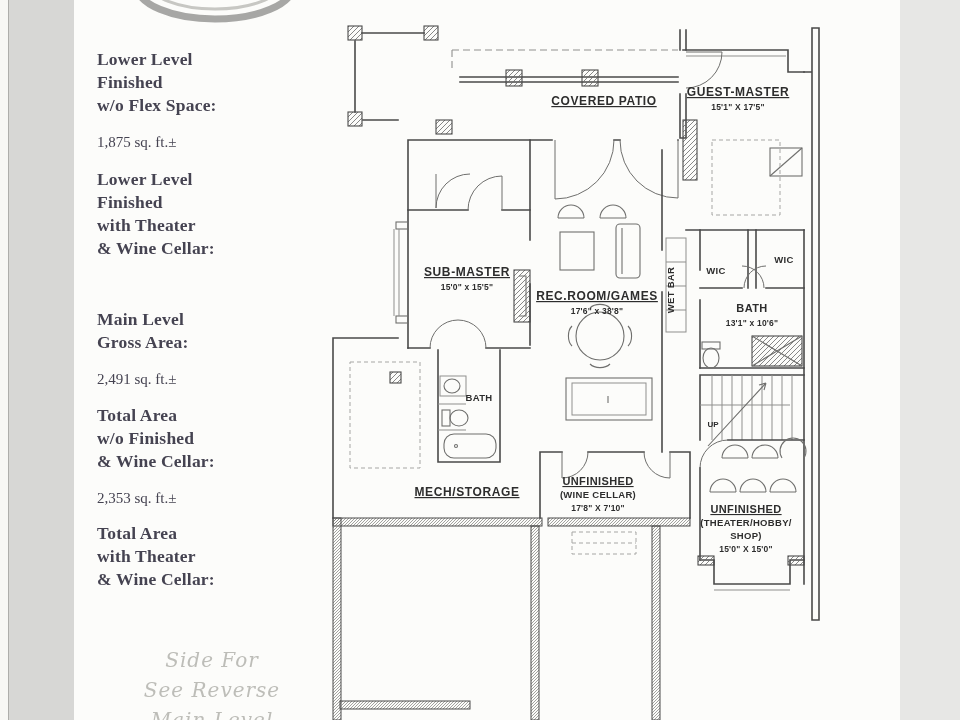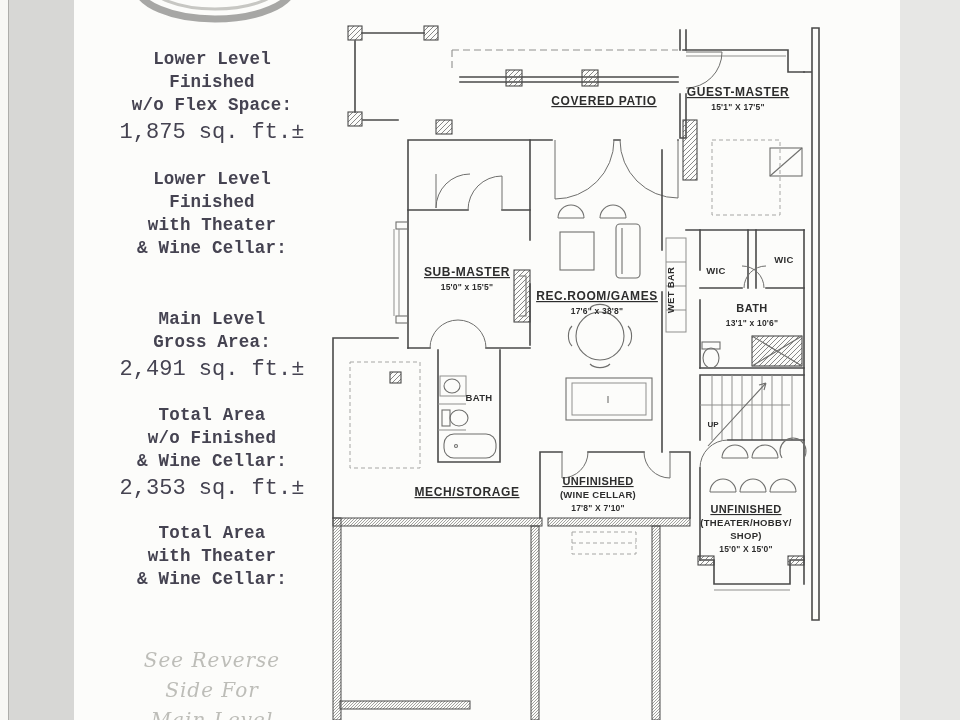--- a/index.html
+++ b/index.html
@@ -5,24 +5,24 @@
   html,body{margin:0;padding:0}
   body{
     width:960px;height:720px;position:relative;overflow:hidden;
     background:#e4e4e2;font-family:"Liberation Sans",sans-serif;
   }
   .left-sliver{position:absolute;left:0;top:0;width:8px;height:720px;background:#f7f7f5;border-right:1px solid #adadab}
   .left-band{position:absolute;left:9px;top:0;width:65px;height:720px;background:#d7d7d5}
   .paper{position:absolute;left:74px;top:0;width:826px;height:720px;background:#fcfcfa}
   .right-band{position:absolute;left:900px;top:0;width:60px;height:720px;background:#e7e7e5}
 
-  .stat{position:absolute;left:97px;width:230px;text-align:center;color:#454351;
-        font-family:Liberation Mono, monospace}
+  .stat{position:absolute;left:97px;width:230px;color:#454351;
+        font-family:Liberation Serif, serif}
   .stat-title div{font-weight:bold;font-size:17.5px;line-height:23px;letter-spacing:.2px}
-  .stat-value{font-size:22px;line-height:23px;margin-top:4px}
+  .stat-value{font-size:15px;line-height:23px;margin-top:14px}
   .note{position:absolute;left:97px;width:230px;top:645px;text-align:center;
         font-family:"DejaVu Serif",serif;font-style:italic;font-size:20px;line-height:30px;
         color:#bdbdb8;letter-spacing:1px}
   .note div{white-space:nowrap}
 
   svg.plan{position:absolute;left:0;top:0}
   svg .w{stroke:#4a4a4a;stroke-width:1.6;fill:none;stroke-linecap:square}
   svg .wl{stroke:#8f8f8d;stroke-width:1;fill:none}
   svg .dash{stroke:#8f8f8d;stroke-width:1.1;fill:none;stroke-dasharray:7 4}
   svg .dash2{stroke:#a6a6a4;stroke-width:1;fill:none;stroke-dasharray:4 3}
@@ -83,22 +83,22 @@
 
 <div class="stat" style="top:522px">
   <div class="stat-title">
     <div>Total Area</div>
     <div>with Theater</div>
     <div>&amp; Wine Cellar:</div>
   </div>
 </div>
 
 <div class="note">
+  <div>Side For</div>
   <div>See Reverse</div>
-  <div>Side For</div>
   <div>Main Level</div>
 
 </div>
 
 <svg class="plan" width="960" height="720" viewBox="0 0 960 720">
   <defs>
     <pattern id="hat" width="5" height="5" patternUnits="userSpaceOnUse">
       <path d="M0,5 L5,0" stroke="#6a6a6a" stroke-width="0.8"></path>
     </pattern>
     <pattern id="hat2" width="6" height="6" patternUnits="userSpaceOnUse">

